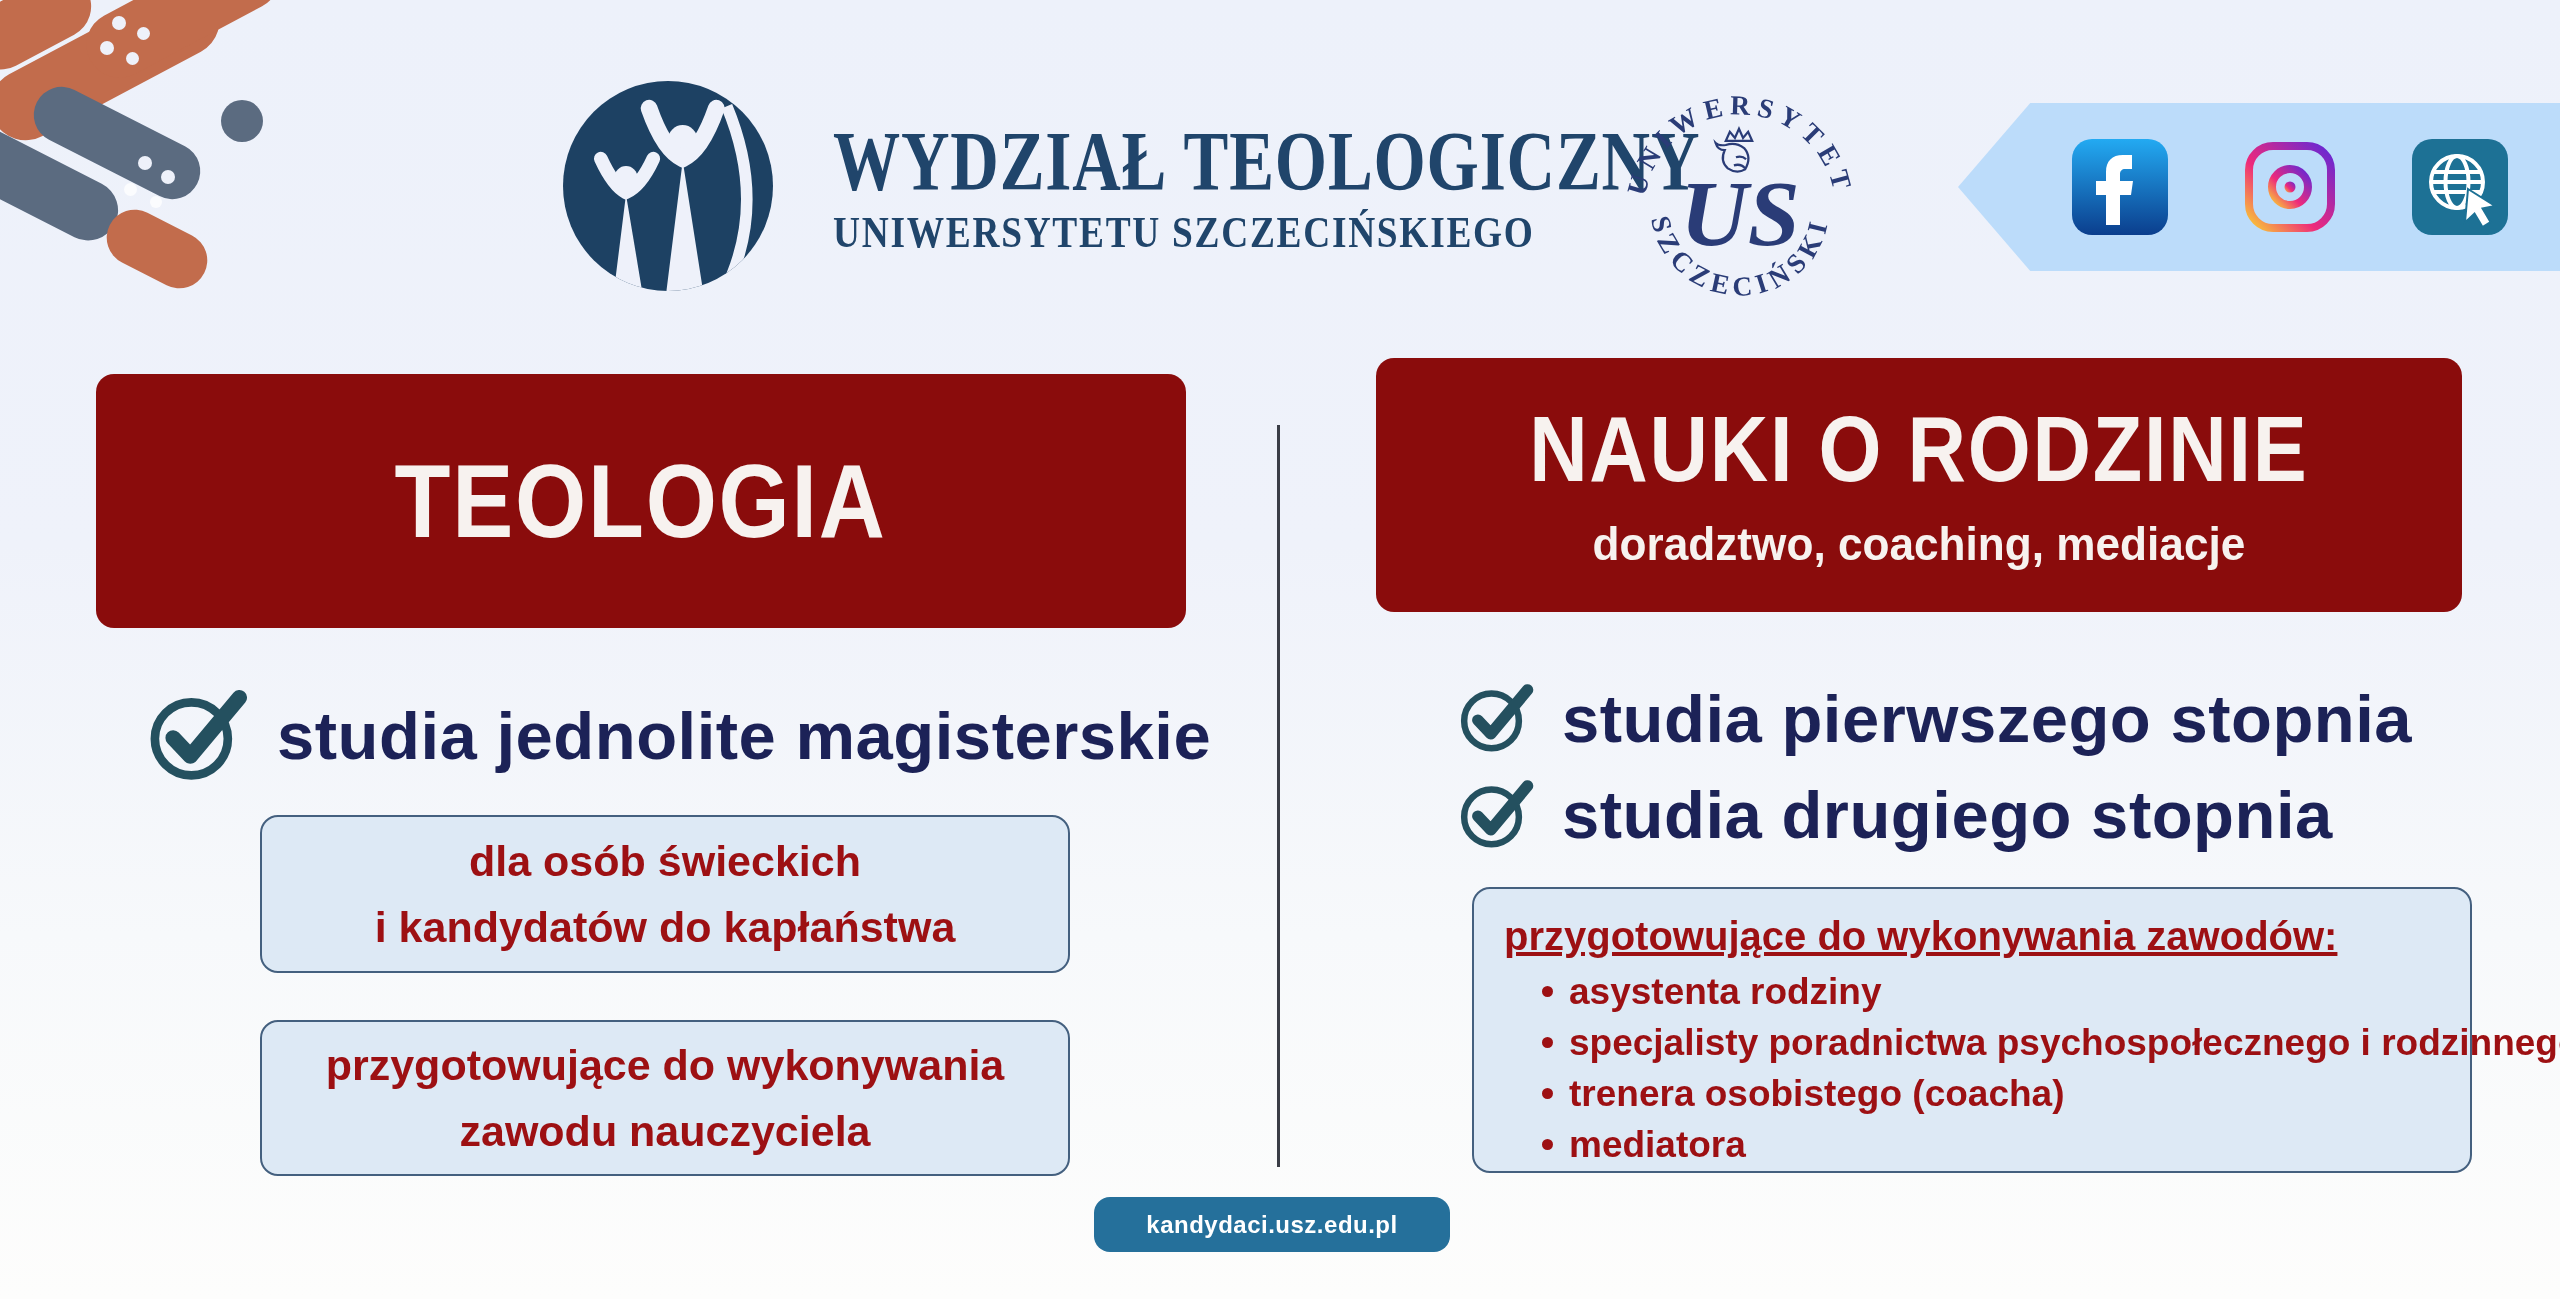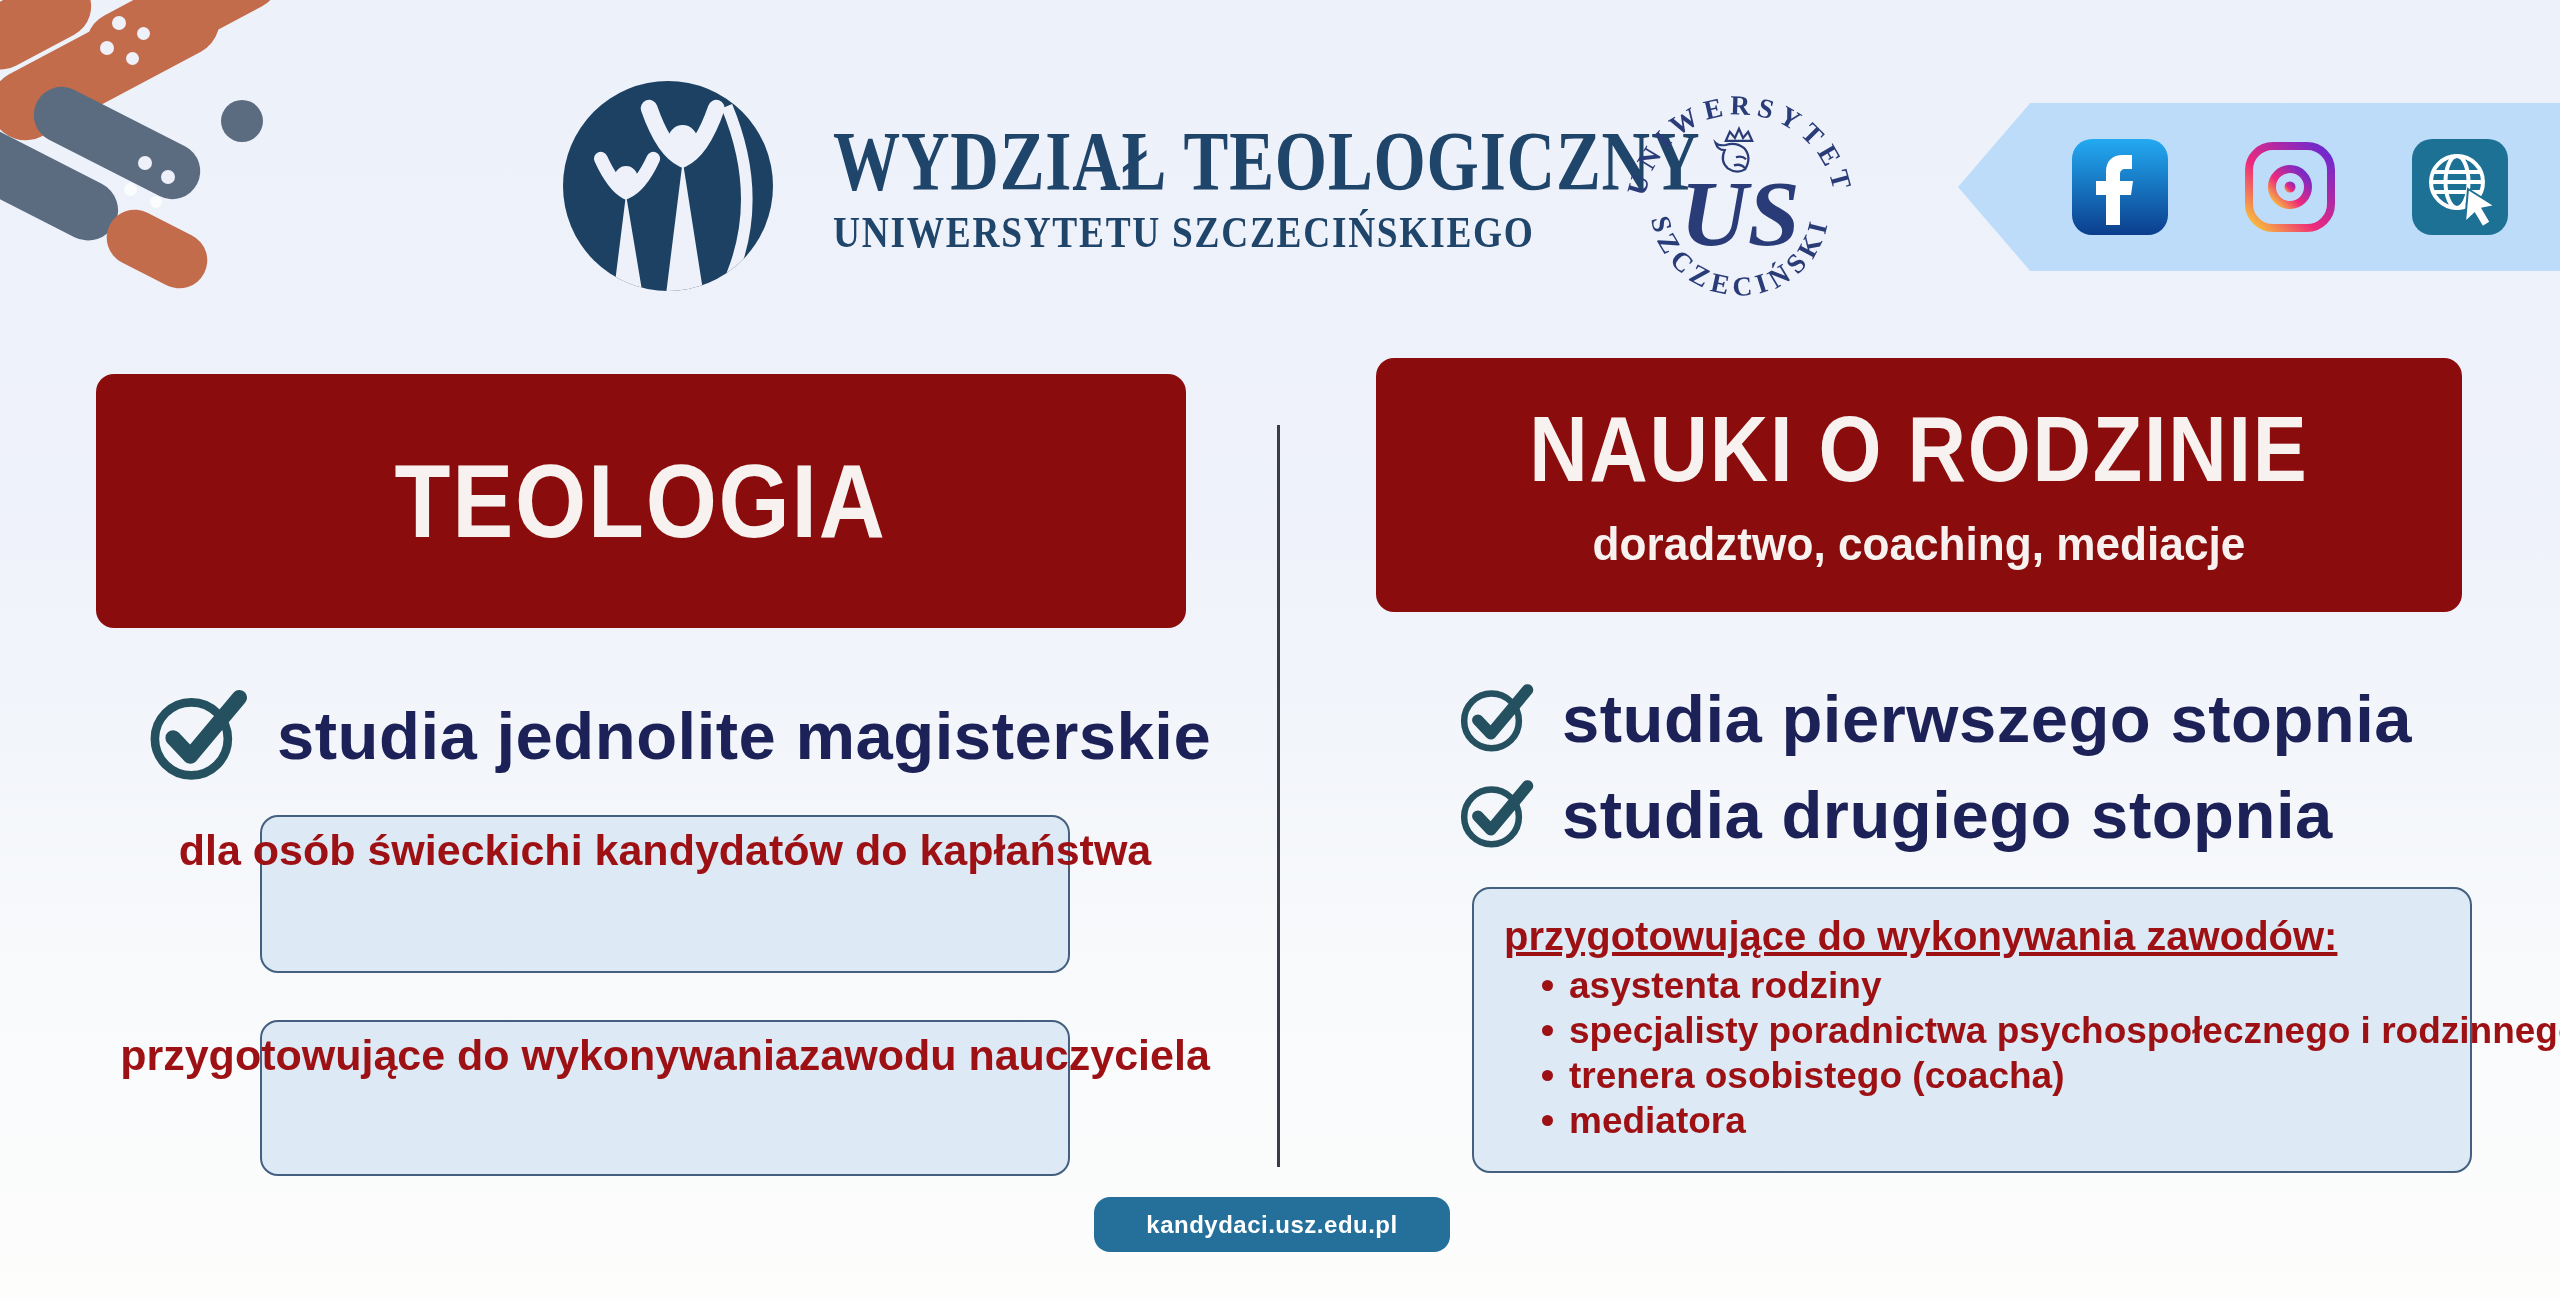--- a/index.html
+++ b/index.html
@@ -51,30 +51,30 @@
     transform:scaleX(.96);line-height:1;
   }
   
   .feature{position:absolute;display:flex;align-items:center;color:#1c2257;}
   .feature .chk{flex:0 0 auto;color:#24505f;}
   .feature .lbl{font-weight:bold;font-size:67px;margin-left:24px;white-space:nowrap;letter-spacing:.5px;}
   
   .note{
     position:absolute;background:#dde9f5;border:2px solid #44607f;border-radius:18px;
     color:#9d1013;font-weight:bold;text-align:center;
-    display:flex;justify-content:center;
+    display:flex;flex-direction:column;justify-content:center;
   }
   .note .ln{font-size:43px;line-height:66px;white-space:nowrap;}
   .jobs{
     position:absolute;left:1472px;top:887px;width:1000px;height:286px;
     background:#dde9f5;border:2px solid #44607f;border-radius:18px;
     color:#9d1013;font-weight:bold;box-sizing:border-box;padding:24px 28px 0 30px;
   }
   .jobs-heading{font-size:40px;line-height:46px;white-space:nowrap;text-decoration:underline;}
-  .job-item{display:flex;align-items:center;margin-top:8px;margin-left:38px;}
+  .job-item{display:flex;align-items:center;margin-top:14px;margin-left:38px;}
   .job-item .bdot{width:11px;height:11px;border-radius:50%;background:#9d1013;flex:0 0 auto;}
   .job-item .jtxt{font-size:37px;line-height:37px;margin-left:16px;white-space:nowrap;}
   
   .divider{left:1277px;top:425px;width:3px;height:742px;background:#3a3d46;}
   .badge{
     left:1094px;top:1197px;width:356px;height:55px;background:#25709b;border-radius:16px;
     color:#fff;font-weight:bold;font-size:24px;line-height:55px;text-align:center;cursor:pointer;
     letter-spacing:.5px;
   }
 </style>

